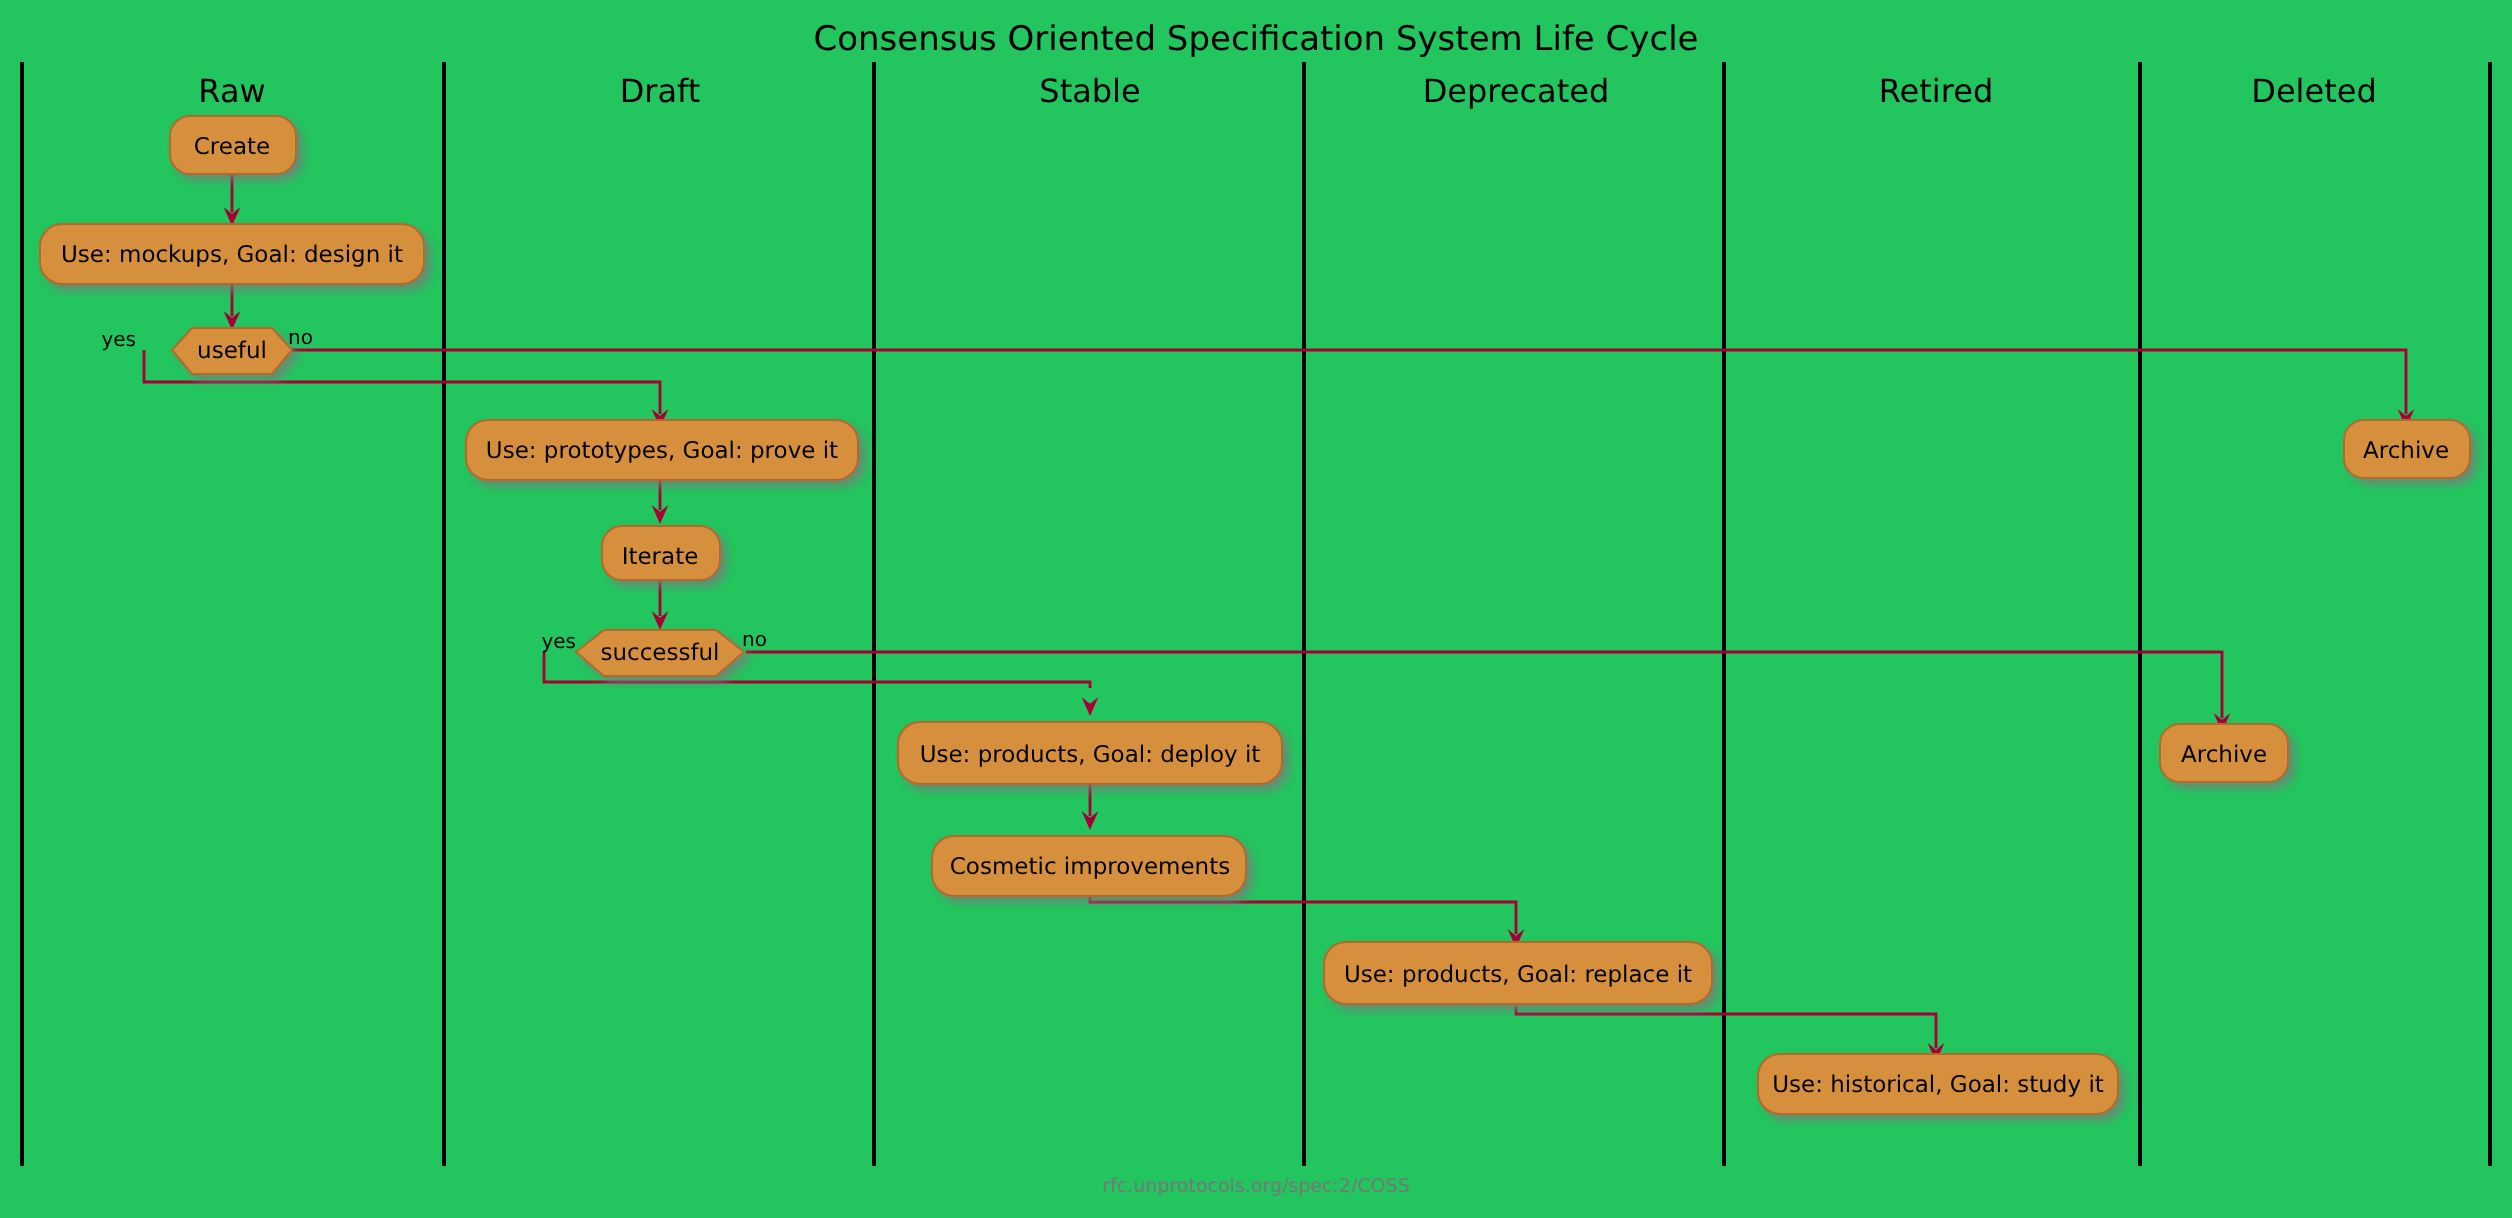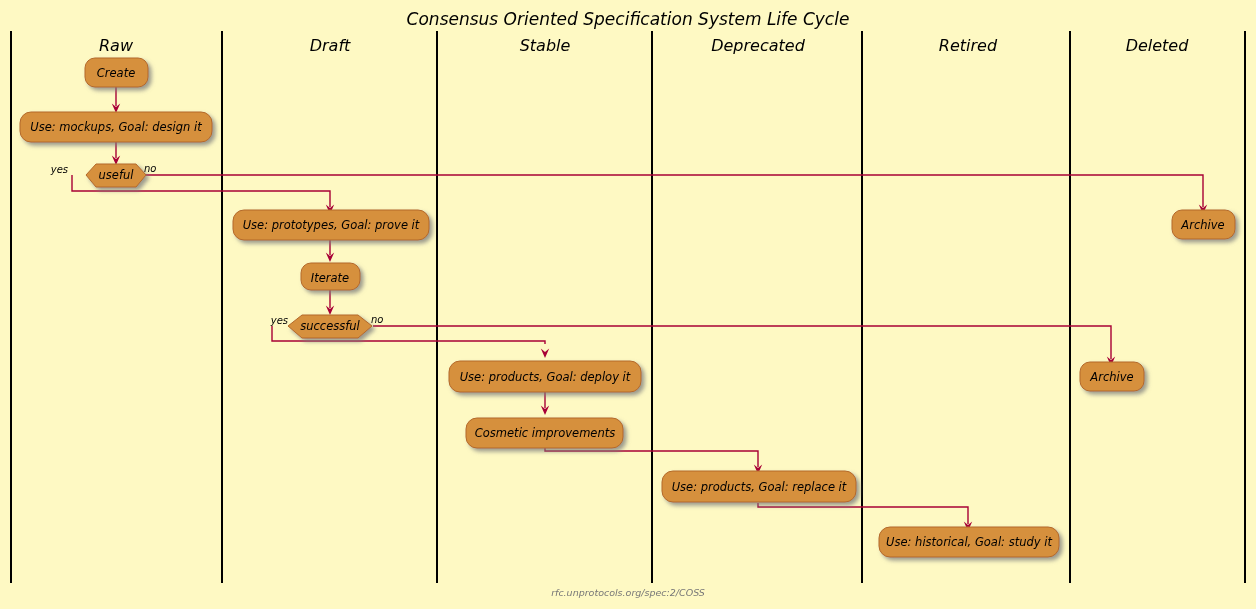--- a/index.html
+++ b/index.html
@@ -4,24 +4,23 @@
 <style>
   html, body {
     margin: 0;
     padding: 0;
     background: #ffffff;
   }
   #canvas {
     position: relative;
     width: 1256px;
     height: 609px;
-    background: #fef9c3;
+    background: #22c55e;
     font-family: "DejaVu Sans", sans-serif;
     overflow: hidden;
-    font-style: italic;
   }
   #diagram-svg {
     position: absolute;
     left: 0;
     top: 0;
     width: 1256px;
     height: 609px;
   }
   .title-text {
     font-family: "DejaVu Sans", sans-serif;

